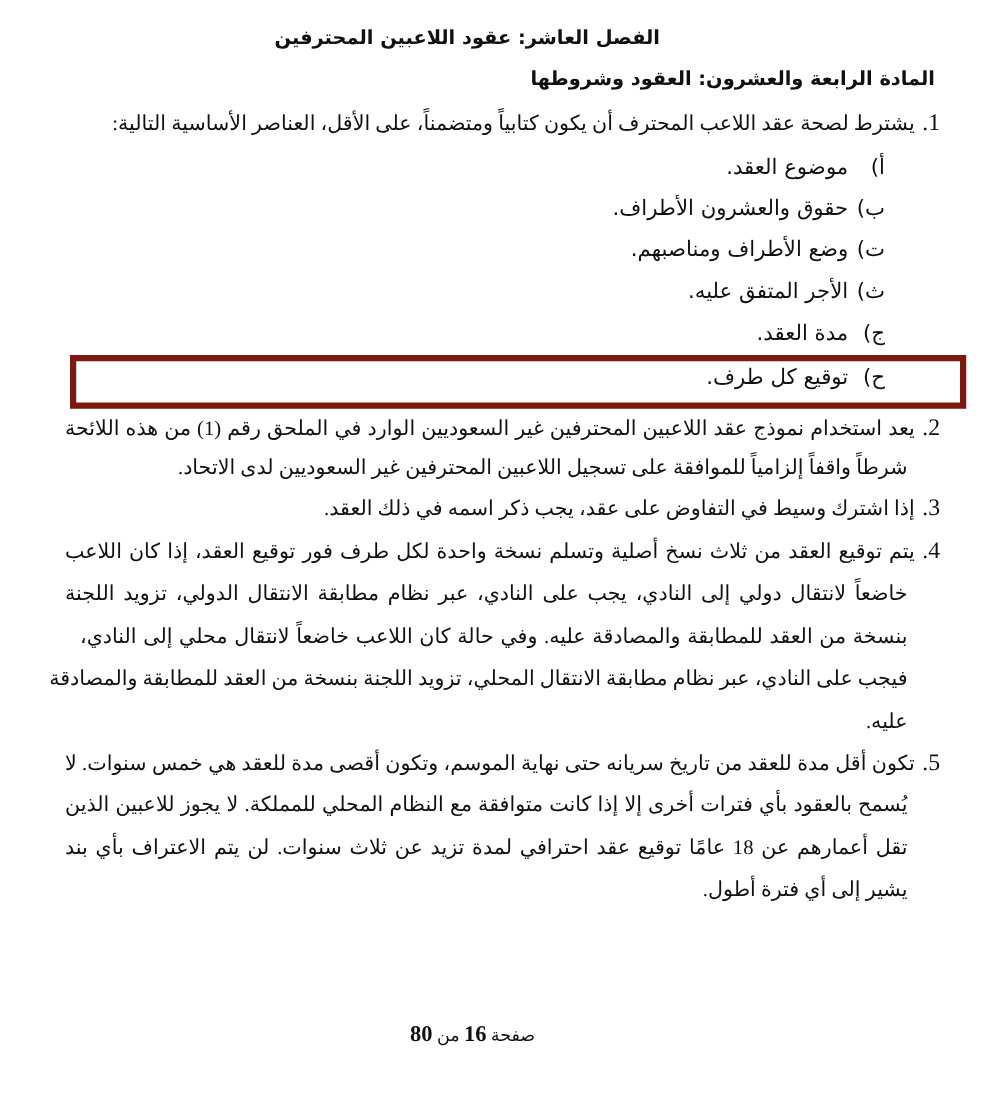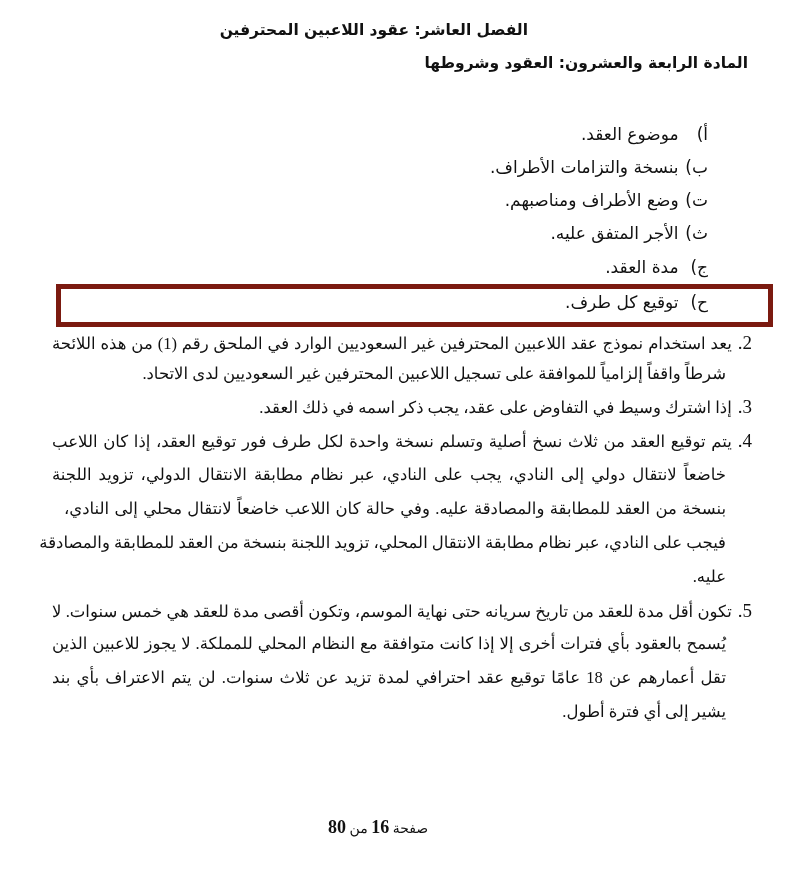--- a/index.html
+++ b/index.html
@@ -44,28 +44,31 @@
   .footer b { font-size: 18px; font-weight: bold; }
 </style>
 </head>
 <body>
 
 <div class="page">
 
   <div class="h1">الفصل العاشر: عقود اللاعبين المحترفين</div>
   <div class="h2">المادة الرابعة والعشرون: العقود وشروطها</div>
 
+  <div class="line" style="top:88px;">
+    <span class="num">1.</span><span>يشترط لصحة عقد اللاعب المحترف أن يكون كتابياً ومتضمناً، على الأقل، العناصر الأساسية التالية:</span>
+  </div>
 
   <div class="sub" style="top:123px;">
     <span class="letter">أ)</span>
     <span>موضوع العقد.</span>
   </div>
   <div class="sub" style="top:156px;">
     <span class="letter">ب)</span>
-    <span>بنسخة والتزامات الأطراف.</span>
+    <span>حقوق والعشرون الأطراف.</span>
   </div>
   <div class="sub" style="top:189px;">
     <span class="letter">ت)</span>
     <span>وضع الأطراف ومناصبهم.</span>
   </div>
   <div class="sub" style="top:222px;">
     <span class="letter">ث)</span>
     <span>الأجر المتفق عليه.</span>
   </div>
   <div class="sub" style="top:256px;">

